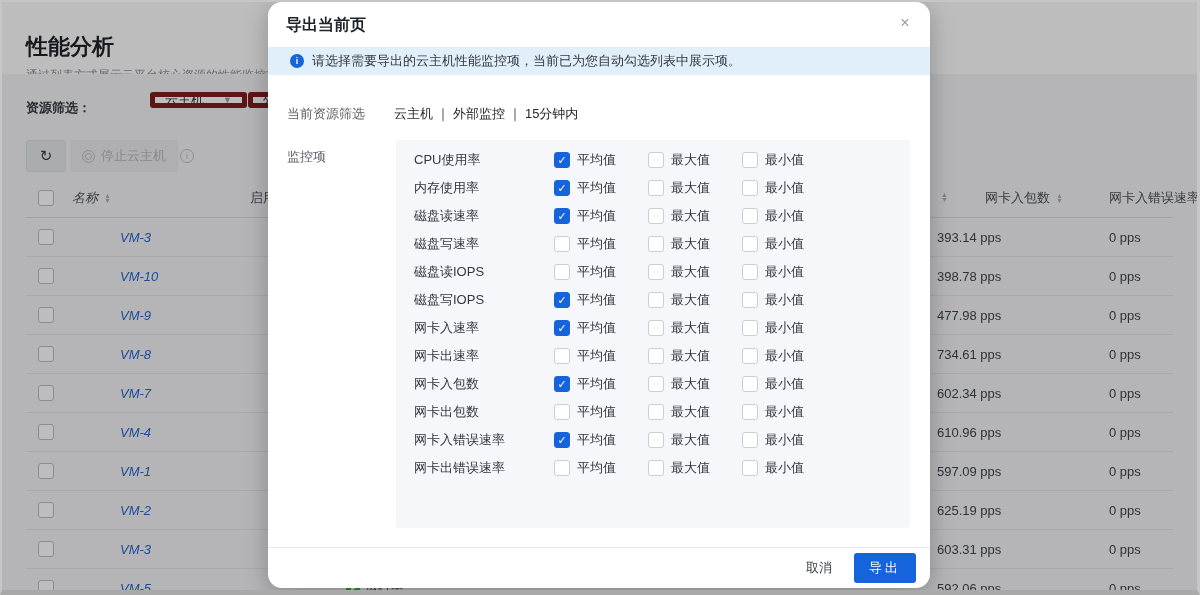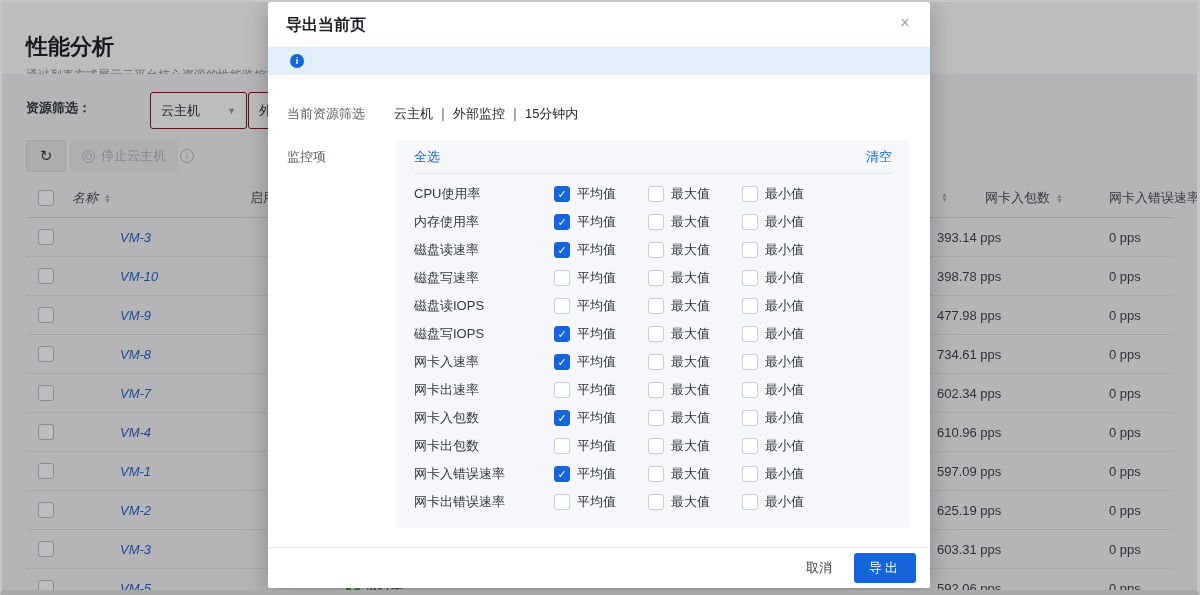--- a/index.html
+++ b/index.html
@@ -9,21 +9,21 @@
            border:2px solid #c6c6c6; border-right-width:3px; border-bottom:5px solid #a9a9a9; background:#fff; }
 
   
   .page { position:absolute; inset:0; background:#fff; }
   .page-header { position:absolute; top:16px; left:0; right:0; height:71px; background:#fff; border-bottom:1px solid #e2e4e8; }
   .page-title { position:absolute; left:24px; top:14px; font-size:22px; font-weight:700; color:#1f2329; }
   .page-subtitle { position:absolute; left:24px; top:49px; font-size:12px; color:#878d96; white-space:nowrap; }
   .content { position:absolute; top:72px; left:0; right:0; bottom:0; background:#f4f5f7; }
 
   .filter-label { position:absolute; left:24px; top:18px; height:32px; line-height:32px; font-size:13px; font-weight:700; color:#343942; }
-  .select { position:absolute; top:18px; height:37px; background:#fff; border:1px solid #7f1d1d; border-radius:3px;
+  .select { position:absolute; top:18px; height:16px; background:#fff; border:5px solid #7f1d1d; border-radius:3px;
             display:flex; align-items:center; padding:0 10px; font-size:13px; color:#2b3036; white-space:nowrap; overflow:hidden; }
   .select .chev { margin-left:auto; padding-left:14px; font-size:9px; color:#9aa0a8; }
   .select.s1 { left:148px; width:97px; }
   .select.s2 { left:246px; width:120px; }
 
   .btn-refresh { position:absolute; left:24px; top:66px; width:40px; height:32px; background:#e7e8ea; border:1px solid #dcdde0;
                  border-radius:3px; display:flex; align-items:center; justify-content:center; font-size:15px; color:#3c4148; }
   .btn-stop { position:absolute; left:68px; top:66px; height:32px; padding:0 12px; background:#eceDef; background:#ecedef;
               border-radius:3px; display:flex; align-items:center; gap:6px; font-size:13px; color:#b3b8bf; }
   .ic-stop { width:13px; height:13px; border:1.3px solid #b9bec5; border-radius:50%; display:flex; align-items:center; justify-content:center; }
@@ -43,21 +43,21 @@
   .tcb { width:16px; height:16px; border:1px solid #b9bec7; border-radius:3px; background:#fff; display:inline-block; }
   .vm-link { color:#2566cf; font-weight:500; text-decoration:none; cursor:pointer; }
   .sort { display:inline-flex; flex-direction:column; margin-left:6px; font-size:7px; line-height:5px; color:#a9aeb6; cursor:pointer; }
   .sort-orphan { position:absolute; left:909px; top:14px; }
   .status-icon { width:14px; height:14px; border-radius:50%; background:var(--green,#3cb54a); display:inline-flex; align-items:center; justify-content:center; margin-right:5px; flex:none; }
   .play { width:0; height:0; border-left:5px solid #fff; border-top:3.5px solid transparent; border-bottom:3.5px solid transparent; margin-left:1px; }
   .status-text { white-space:nowrap; }
 
   
   .overlay { position:absolute; inset:0; background:rgba(0,0,0,0.26); }
-  .modal { position:absolute; left:266px; top:0; width:662px; height:586px; background:#fff; border-radius:2px;
+  .modal { position:absolute; left:266px; top:0; width:662px; height:586px; background:#fff; border-radius:14px;
            box-shadow:0 6px 24px rgba(0,0,0,0.25); }
   .m-title { position:absolute; left:18px; top:13px; font-size:16px; font-weight:700; color:#1f2329; }
   .m-close { position:absolute; right:14px; top:10px; width:22px; height:22px; display:flex; align-items:center; justify-content:center;
              font-size:16px; color:#9aa0a6; cursor:pointer; }
   .m-info { position:absolute; left:0; right:0; top:45px; height:28px; background:var(--infobg,#e1effa);
             display:flex; align-items:center; padding-left:22px; font-size:13px; color:#33383f; }
   .ic-info-blue { width:14px; height:14px; border-radius:50%; background:var(--primary,#1664db); color:#fff; font-size:9px; font-weight:700;
                   display:flex; align-items:center; justify-content:center; margin-right:8px; flex:none; font-style:normal; }
   .m-label { position:absolute; left:19px; font-size:13px; color:#5b6169; }
   .m-filter-value { position:absolute; left:126px; top:103px; font-size:13px; color:#23272e; font-weight:500; }
@@ -311,31 +311,28 @@
     </div>
   </div>
 
   <div class="overlay"></div>
 
   <div class="modal">
     <div class="m-title">导出当前页</div>
     <div class="m-close">×</div>
     <div class="m-info">
       <span class="ic-info-blue">i</span>
+      <span>请选择需要导出的云主机性能监控项，当前已为您自动勾选列表中展示项。</span>
     </div>
 
     <div class="m-label" style="top:103px">当前资源筛选</div>
     <div class="m-filter-value">云主机 ｜ 外部监控 ｜ 15分钟内</div>
 
     <div class="m-label" style="top:146px">监控项</div>
     <div class="panel">
-      <div class="panel-head">
-        <a class="link">全选</a>
-        <a class="link">清空</a>
-      </div>
       <div class="mrows" id="metric-rows">
   <div class="mrow">
     <div class="mname">CPU使用率</div>
     <label class="grp">
               <span class="cb checked">✓</span>
               <span class="cb-label">平均值</span>
             </label>
     <label class="grp">
               <span class="cb"></span>
               <span class="cb-label">最大值</span>

